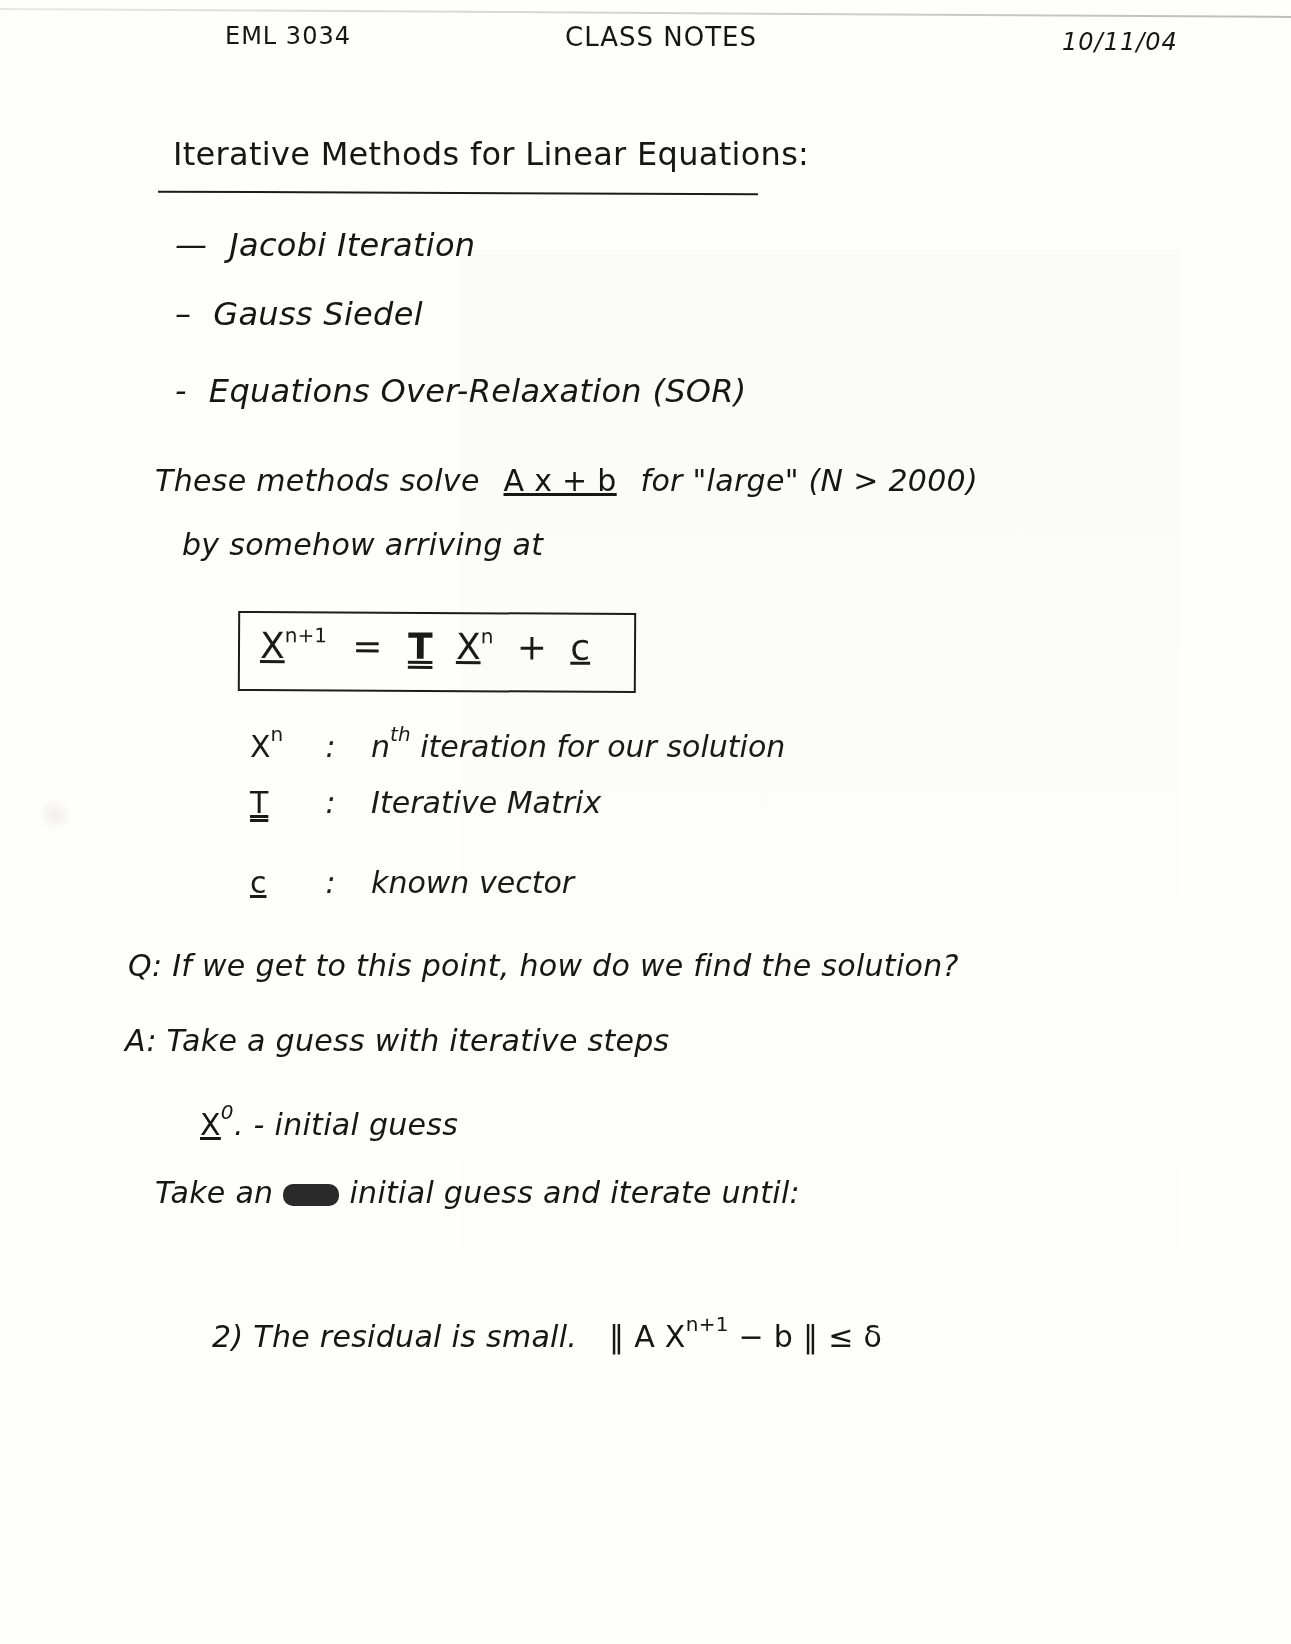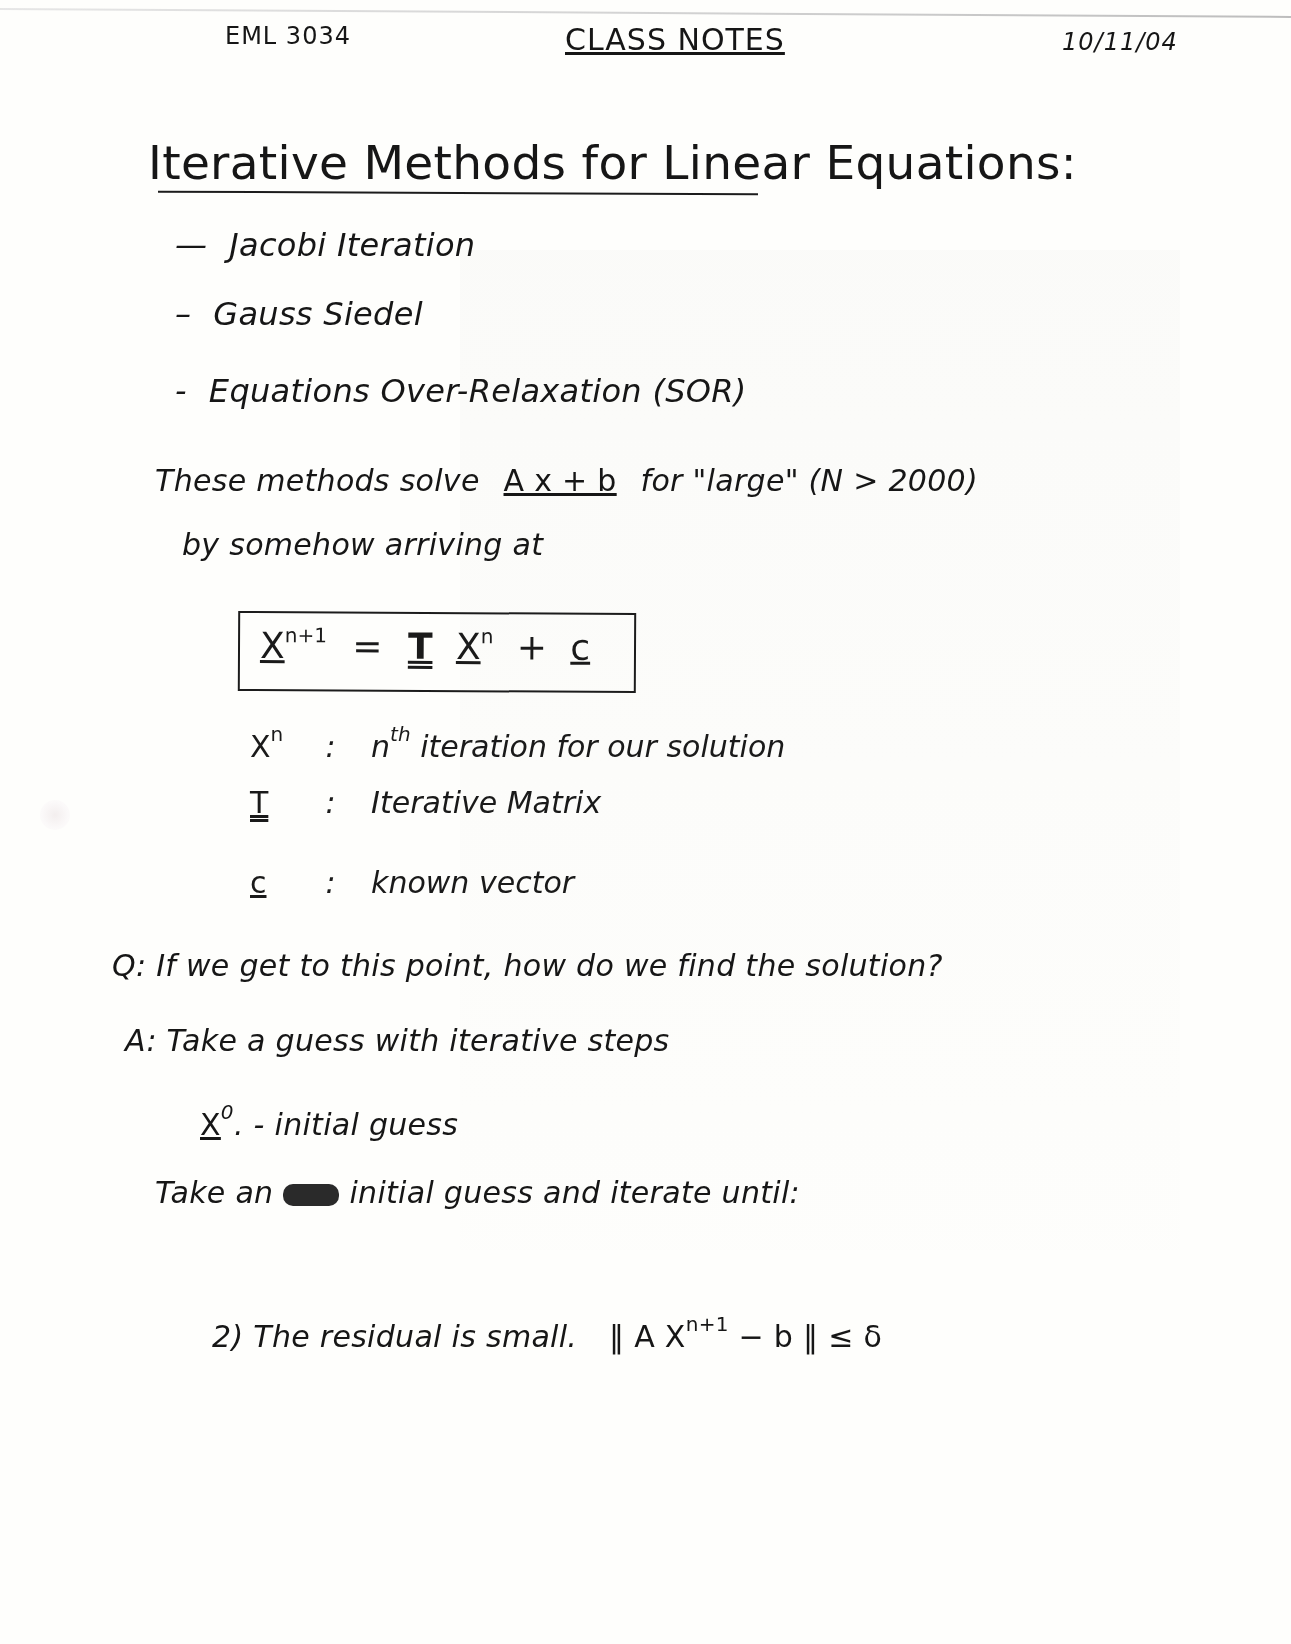--- a/index.html
+++ b/index.html
@@ -37,22 +37,22 @@
       white-space: nowrap;
       letter-spacing: 0.3px;
     }
     .hdr {
       font-size: 24px;
       top: 22px;
       font-style: normal;
       letter-spacing: 1px;
     }
     .title {
-      left: 148px; top: 135px;
-      font-size: 47px;
+      left: 173px; top: 135px;
+      font-size: 32px;
       font-style: normal;
     }
     .title-underline {
       position: absolute;
       left: 158px; top: 192px;
       width: 600px; height: 2px;
       background: #1c1c1c;
       transform: rotate(0.25deg);
     }
     .bullet {
@@ -123,21 +123,21 @@
     }
   </style>
 </head>
 <body>
 
 <div class="page">
   <div class="ghost"></div>
   <div class="top-edge"></div>
 
   <div class="hand hdr" style="left:225px;">EML 3034</div>
-  <div class="hand hdr" style="left:565px; font-size:30px;text-decoration:underline;">CLASS NOTES</div>
+  <div class="hand hdr" style="left:565px; font-size:26px;">CLASS NOTES</div>
   <div class="hand hdr" style="left:1062px; top:28px; font-style:oblique;">10/11/04</div>
 
   <div class="hand title">Iterative Methods for Linear Equations:</div>
   <div class="title-underline"></div>
 
   <div class="hand bullet" style="top:218px;margin-top:8px;">
     <span class="dash">—</span><span>Jacobi Iteration</span>
   </div>
   <div class="hand bullet" style="top:295px;">
     <span class="dash">–</span><span>Gauss Siedel</span>
@@ -173,21 +173,21 @@
     <span class="def-sym"><span>X</span><span class="sup">n</span></span>
     <span class="def-colon">:</span>
     <span>n</span><span class="sup">th</span><span> iteration for our solution</span>
   </div>
   <div class="def-row" style="top:865px;">
     <span class="def-sym ul">c</span>
     <span class="def-colon">:</span>
     <span>known vector</span>
   </div>
 
-  <div class="hand line" style="left:112px; top:948px;">Q: If we get to this point, how do we find the solution?</div>
+  <div class="hand line" style="left:128px; top:948px;">Q: If we get to this point, how do we find the solution?</div>
   <div class="hand line" style="left:125px; top:1023px;">A: Take a guess with iterative steps</div>
 
   <div class="hand line" style="left:200px; top:1100px;">
     <span class="ul" style="font-style:normal;">X</span><span class="sup">0</span><span>. - initial guess</span>
   </div>
 
   <div class="hand line" style="left:155px; top:1175px;">
     <span>Take an</span><span class="crossed"></span><span>initial guess and iterate until:</span>
   </div>
 

